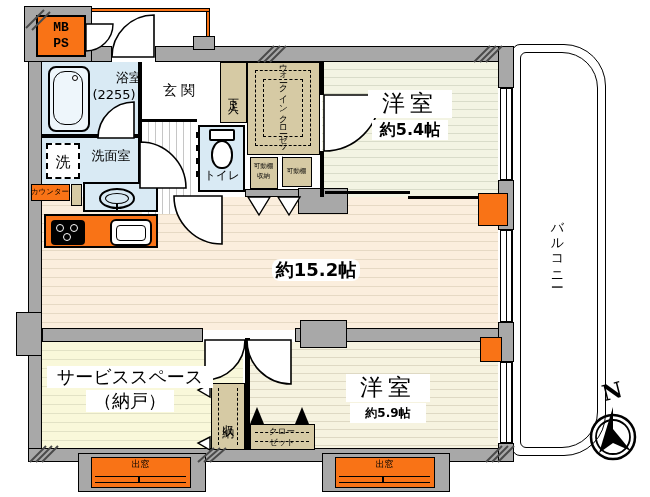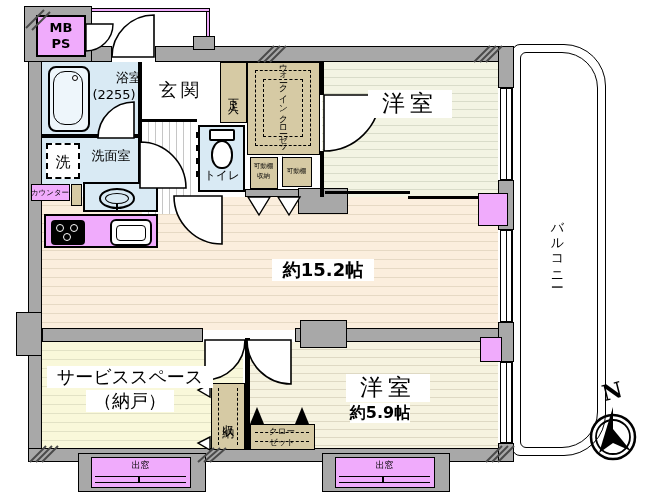--- a/index.html
+++ b/index.html
@@ -3,21 +3,21 @@
 <meta charset="utf-8">
 <style>
   html,body{margin:0;padding:0;background:#fff;}
   #plan{position:relative;width:650px;height:497px;background:#fff;overflow:hidden;
         font-family:"DejaVu Sans",sans-serif;color:#000;}
   .abs{position:absolute;box-sizing:border-box;}
   .wall{background:var(--wall,#a8a8a8);border:1.5px solid #000;z-index:10;}
   .blackwall{background:#000;z-index:11;}
   .water{background:var(--water,#d9eaf4);z-index:2;}
   .tan{background:var(--tan,#d6caa4);border:1.5px solid #000;z-index:5;}
-  .whitebox{background:#f0abfc;border:1.5px solid #000;}
+  .whitebox{background:#f97316;border:1.5px solid #000;font-family:Liberation Mono, monospace;}
   .dashedbox{background:#fff;border:2px dashed #000;}
   .room{z-index:1;}
   .bed1{background:repeating-linear-gradient(to bottom,#f3f4e3 0 7px,#d9dcc9 7px 8px);}
   .bed2{background:repeating-linear-gradient(to bottom,#f6f3e0 0 7px,#ded9c4 7px 8px);}
   .ldk{background:repeating-linear-gradient(to bottom,#fbeedd 0 8px,#e6d9c4 8px 9px);}
   .svc{background:repeating-linear-gradient(to bottom,#f9f8da 0 8px,#e2e2c5 8px 9px);}
   .corridor{background:repeating-linear-gradient(to right,#ffffff 0 6px,#c6c6c6 6px 7px);z-index:4;}
   .window{background:#fff;border:1px solid #000;z-index:12;}
   .window .mid{position:absolute;left:50%;top:0;bottom:0;width:1px;background:#000;}
   .lbl{z-index:25;display:flex;align-items:center;justify-content:center;
@@ -162,26 +162,27 @@
   <div class="abs wall" style="left:322px;top:453px;width:128px;height:39px;z-index:12;">
     <div class="abs whitebox" style="left:12px;top:3px;width:100px;height:31px;">
       <div class="abs lbl clear" style="left:0;top:1px;width:97px;height:12px;font-size:9px;background:transparent;">出窓</div>
       <div class="abs" style="left:3px;top:18px;width:91px;height:0;border-top:1.5px solid #000;"></div>
       <div class="abs" style="left:3px;top:24px;width:91px;height:0;border-top:1.5px solid #000;"></div>
       <div class="abs" style="left:46px;top:18px;width:2px;height:7px;background:#000;"></div>
     </div>
   </div>
 
   <div class="abs lbl" style="left:368px;top:90px;width:84px;height:28px;font-size:23px;letter-spacing:5px;font-weight:500;">洋室</div>
-  <div class="abs lbl" style="left:272px;top:259px;width:102px;height:22px;font-size:18px;font-weight:bold;">約15.2帖</div>
+  <div class="abs lbl" style="left:372px;top:120px;width:76px;height:20px;font-size:16px;font-weight:bold;">約5.4帖</div>
+  <div class="abs lbl" style="left:272px;top:259px;width:88px;height:22px;font-size:18px;font-weight:bold;border-radius:8px;">約15.2帖</div>
   <div class="abs lbl" style="left:346px;top:374px;width:84px;height:28px;font-size:23px;letter-spacing:5px;font-weight:500;">洋室</div>
-  <div class="abs lbl" style="left:350px;top:403px;width:60px;height:20px;font-size:16px;font-weight:bold;">約5.9帖</div>
+  <div class="abs lbl" style="left:350px;top:403px;width:76px;height:20px;font-size:12px;font-weight:bold;">約5.9帖</div>
   <div class="abs lbl" style="left:47px;top:366px;width:166px;height:22px;font-size:18px;">サービススペース</div>
   <div class="abs lbl" style="left:86px;top:390px;width:88px;height:22px;font-size:18px;">（納戸）</div>
-  <div class="abs lbl" style="left:150px;top:78px;width:62px;height:24px;font-size:18px;letter-spacing:4px;">玄関</div>
+  <div class="abs lbl" style="left:150px;top:78px;width:62px;height:24px;font-size:14px;letter-spacing:4px;">玄関</div>
   <div class="abs lbl clear" style="left:106px;top:70px;width:46px;height:16px;font-size:13px;">浴室</div>
   <div class="abs lbl clear" style="left:90px;top:87px;width:48px;height:16px;font-size:13px;">(2255)</div>
   <div class="abs lbl clear" style="left:83px;top:147px;width:56px;height:18px;font-size:13px;">洗面室</div>
   <div class="abs lbl clear" style="left:201px;top:168px;width:42px;height:16px;font-size:11.5px;">トイレ</div>
   <div class="abs lbl clear" style="left:594px;top:378px;width:36px;height:26px;font-size:22px;font-family:'DejaVu Serif',serif;font-weight:bold;transform:rotate(-14deg);z-index:26;">N</div>
 
   <svg class="overlay" width="650" height="497" viewBox="0 0 650 497">
 
     <path d="M154,57 L154,15 A42,42 0 0 0 112,57 Z" fill="#fff" stroke="#000" stroke-width="1.6"></path>
     <path d="M86,24 L113,24 A27,27 0 0 1 86,51 Z" fill="#fff" stroke="#000" stroke-width="1.4"></path>

